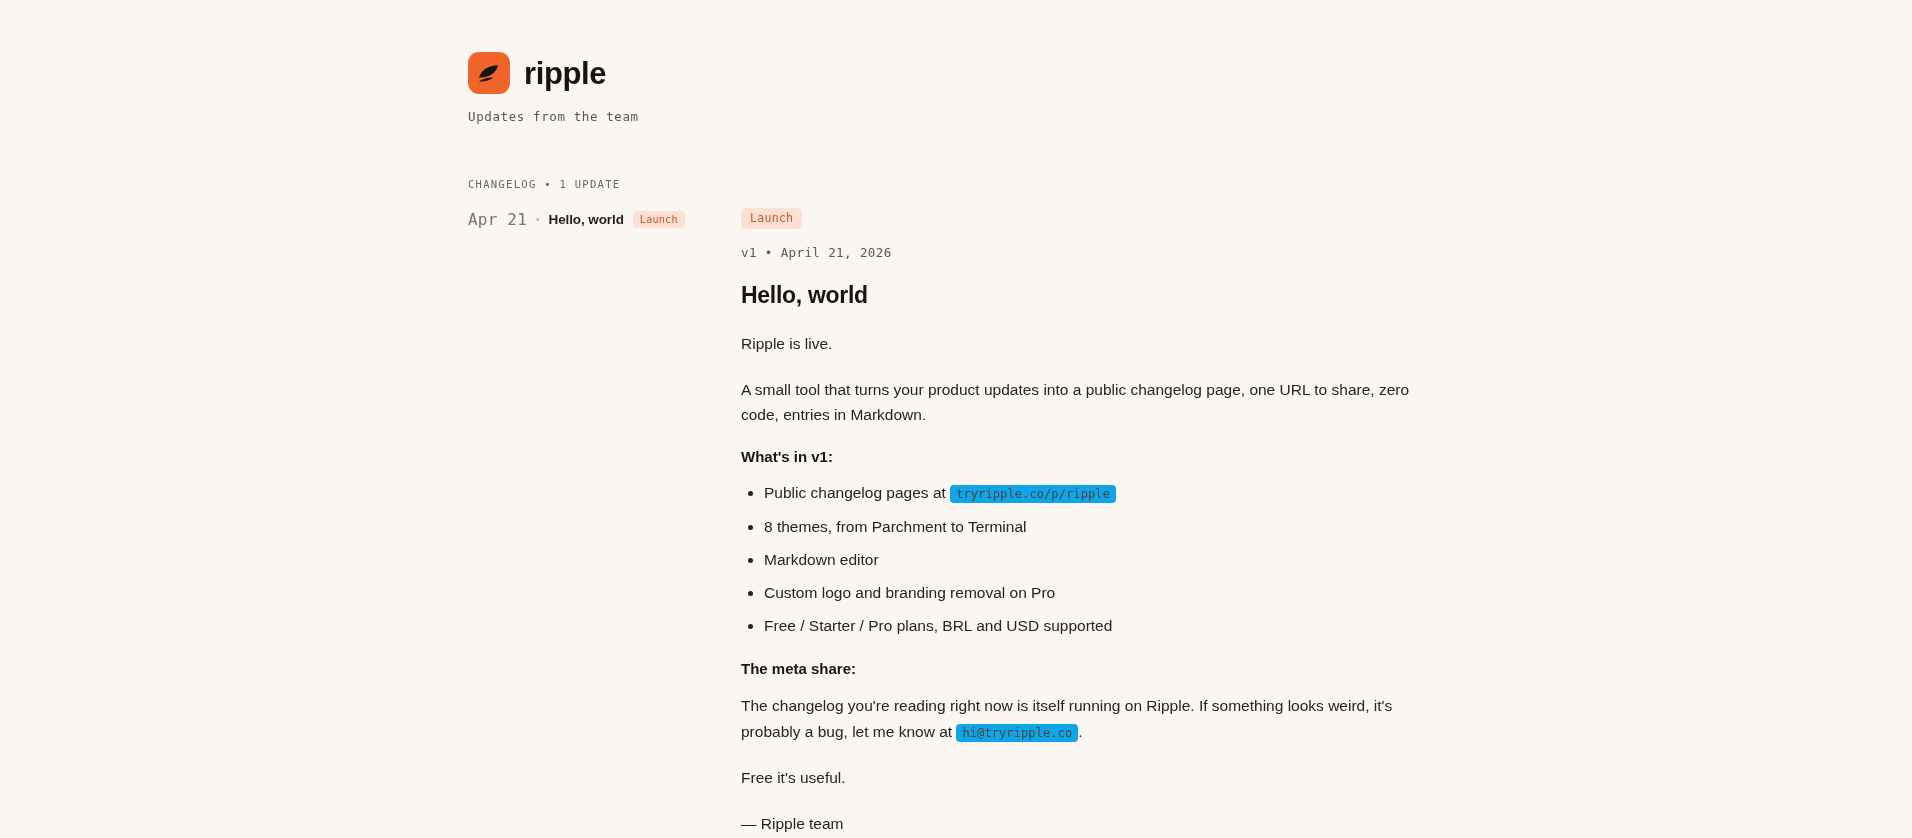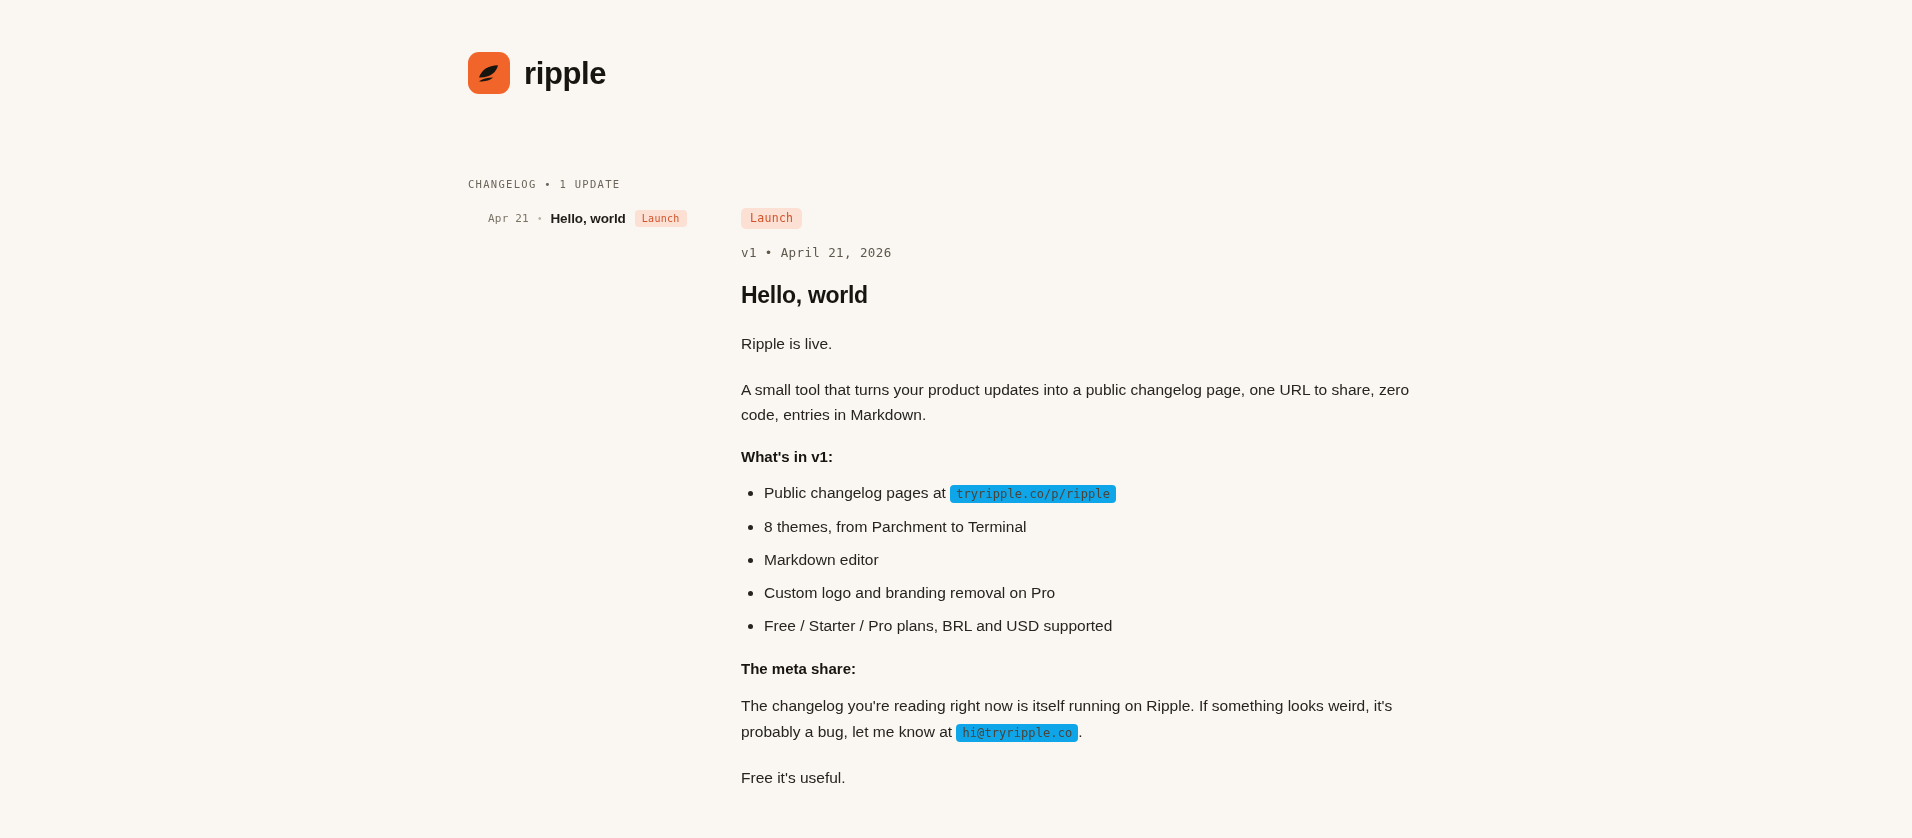--- a/index.html
+++ b/index.html
@@ -75,24 +75,23 @@
   .index-list { margin-top: 20px; }
   .index-item {
     display: flex;
     align-items: center;
     gap: 9px;
     white-space: nowrap;
     cursor: pointer;
   }
   .index-date {
     font-family: "DejaVu Sans Mono", "Liberation Mono", monospace;
-    font-size: 11px;
+    font-size: 16px;
     color: #7a7366;
     letter-spacing: 0.2px;
-    margin-left: 20px;
   }
   .index-dot {
     color: #b7b0a3;
     font-size: 10px;
     line-height: 1;
   }
   .index-title {
     font-size: 13.5px;
     font-weight: bold;
     color: #1f1d1a;
@@ -185,20 +184,21 @@
   <div class="masthead">
     <div class="brand-row">
       <span class="logo-mark">
         <svg width="28" height="28" viewBox="0 0 28 28" aria-hidden="true">
           <path d="M4 18.5c2.5-7.5 9-12 19-12.2C21.5 13.5 14.5 19 4 18.5z" fill="#17150f"></path>
           <path d="M4 22.2c3.2-2.2 8.2-3.4 14.2-3.6-4 3.2-9 4.4-14.2 3.6z" fill="#17150f"></path>
         </svg>
       </span>
       <span class="brand-name">ripple</span>
     </div>
+    <div class="tagline">Updates from the team</div>
   </div>
 
   <div class="index">
     <div class="index-heading">CHANGELOG • 1 UPDATE</div>
     <div class="index-list">
       <div class="index-item">
         <span class="index-date">Apr 21</span>
         <span class="index-dot">•</span>
         <span class="index-title">Hello, world</span>
         <span class="tag">Launch</span>
@@ -233,18 +233,19 @@
           <span>Free / Starter / Pro plans, BRL and USD supported</span>
         </li>
       </ul>
 
       <h4 class="sub">The meta share:</h4>
       <p>
         <span>The changelog you're reading right now is itself running on Ripple. If something looks weird, it's probably a bug, let me know at </span><code class="inline">hi@tryripple.co</code><span>.</span>
       </p>
 
       <p>Free it's useful.</p>
+      <p>— Ripple team</p>
     </div>
 
     
   </article>
 
 </div>
 
 </body></html>

